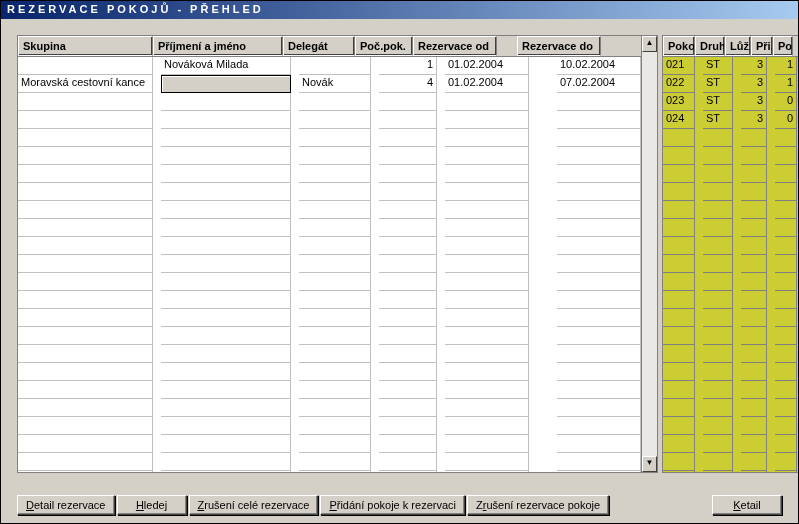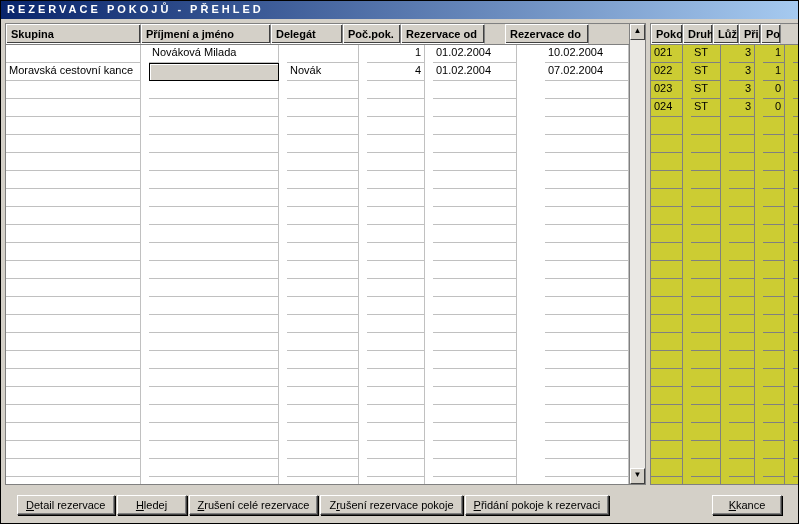--- a/index.html
+++ b/index.html
@@ -17,21 +17,21 @@
     height: 18px;
     background: linear-gradient(to right, #08246b, #a6caf0);
     color: #fff;
     font-weight: bold;
     letter-spacing: 3px;
     padding: 2px 6px;
     font-size: 11px;
   }
   .content {
     display: flex;
-    padding: 4px;
+    padding: 16px;
     gap: 4px;
     height: 470px;
   }
   .grid-wrap {
     position: relative;
     border: 1px solid #808080;
     background: #fff;
     display: flex;
     flex-direction: column;
   }
@@ -559,17 +559,17 @@
       </div>
     </div>
   </div>
 
 </div>
 
 <div class="buttonbar">
   <button class="win"><span class="ul">D</span><span>etail rezervace</span></button>
   <button class="win"><span class="ul">H</span><span>ledej</span></button>
   <button class="win"><span class="ul">Z</span><span>rušení celé rezervace</span></button>
+  <button class="win"><span class="ul">P</span><span>řidání pokoje k rezervaci</span></button>
   <button class="win">Z<span class="ul">r</span><span>ušení rezervace pokoje</span></button>
-  <button class="win"><span class="ul">P</span><span>řidání pokoje k rezervaci</span></button>
   <div class="spacer"></div>
-  <button class="win"><span class="ul">K</span><span>kance</span></button>
+  <button class="win"><span class="ul">K</span><span>etail</span></button>
 </div>
 
 </body></html>

